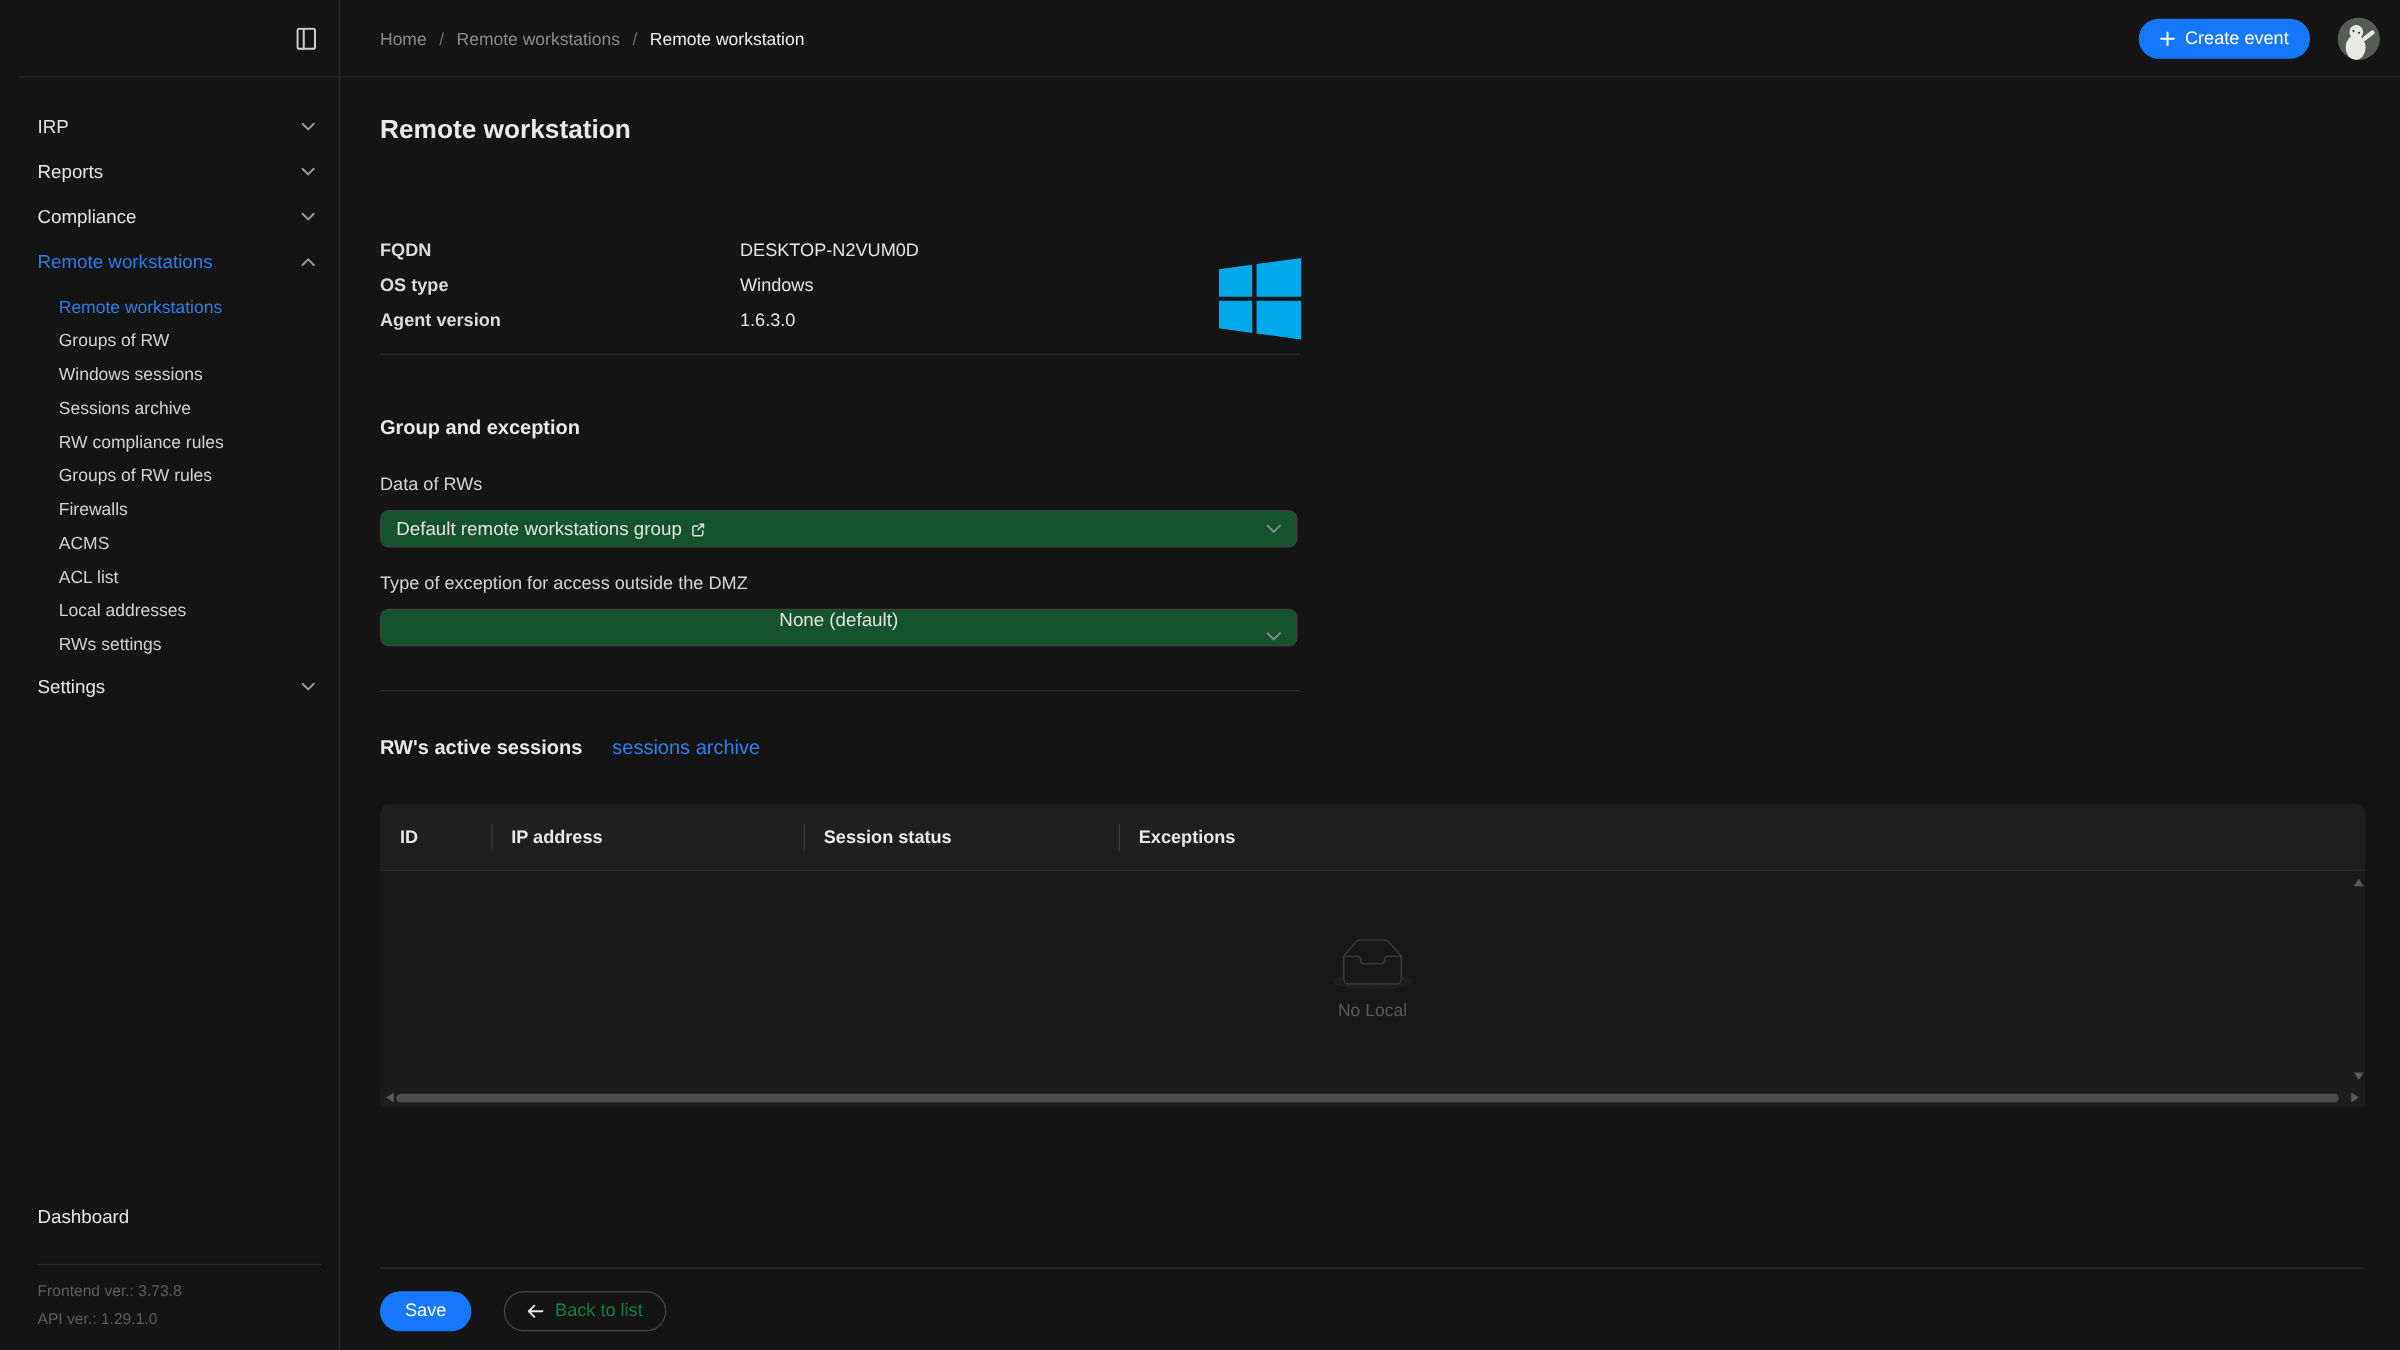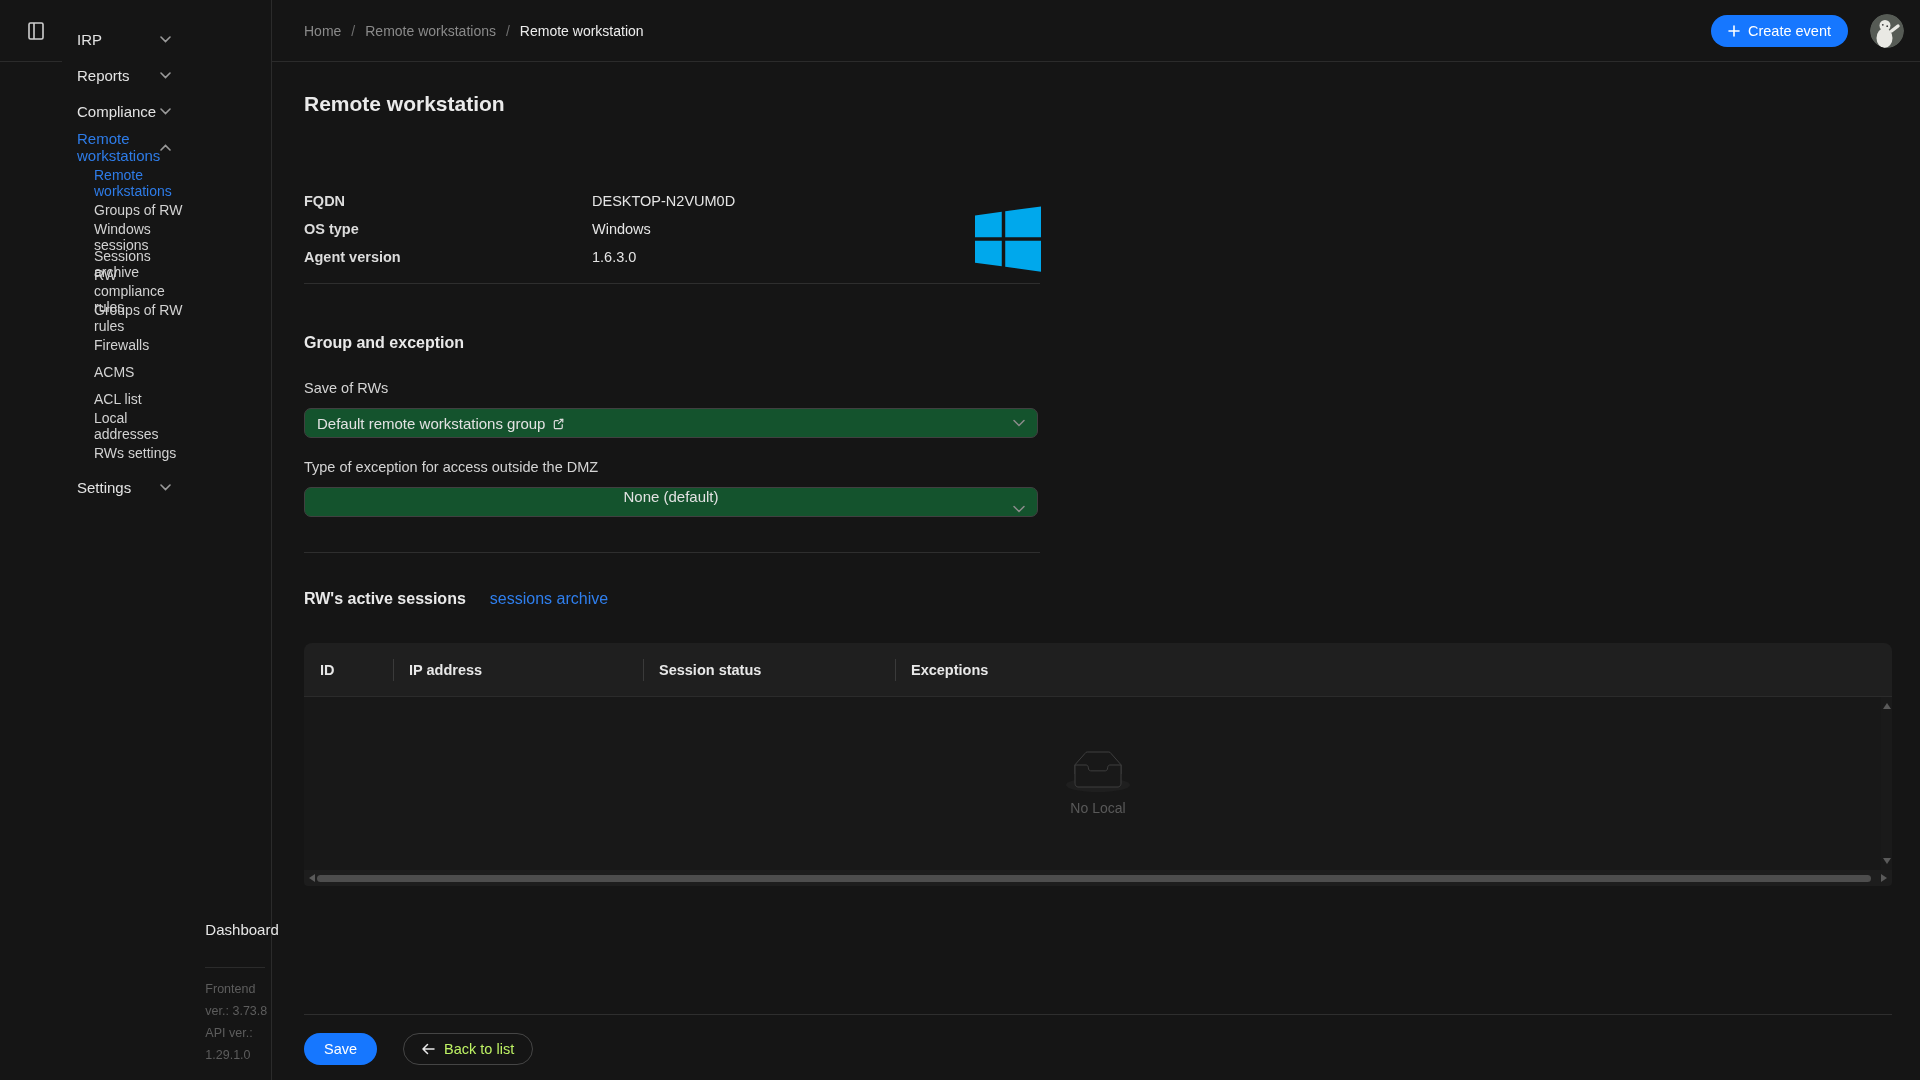--- a/index.html
+++ b/index.html
@@ -10,21 +10,21 @@
     font-family:"Liberation Sans", sans-serif;
     overflow:hidden;
     position:relative;
   }
   svg { display:block; }
 
   
   .sidebar {
     position:absolute; left:0; top:0; width:272px; height:1080px;
     background:#151515; border-right:1px solid #2b2b2b;
-    display:flex; 
+    display:flex; flex-direction:column;padding-left:15px;
   }
   .sidebar-header {
     height:62px; flex:0 0 62px; border-bottom:1px solid #2b2b2b;
     display:flex; align-items:center; justify-content:flex-end; padding-right:18px;
   }
   .toggle-btn { cursor:pointer; display:flex; }
   .nav { padding-top:21px; }
   .nav-item.top {
     height:36px; display:flex; align-items:center; justify-content:space-between;
     padding:0 19px 0 15px; font-size:15px; color:#e3e3e3; cursor:pointer;
@@ -127,21 +127,21 @@
     background:#4d4d4d; border-radius:4px; cursor:grab;
   }
 
   .actions { top:1033px; display:flex; align-items:center; gap:26px; }
   .save-btn {
     height:32px; border:none; border-radius:16px; background:#1677ff; color:#fff;
     font-size:14.5px; font-family:inherit; padding:0 20px; cursor:pointer;
   }
   .back-btn {
     height:32px; border:1px solid #454545; border-radius:16px; background:transparent;
-    color:#bef264; font-size:14.5px; font-family:inherit; padding:0 18px;
+    color:#15803d; font-size:14.5px; font-family:inherit; padding:0 18px;
     display:flex; align-items:center; gap:9px; cursor:pointer;
   }
 </style>
 </head>
 <body>
 
 <aside class="sidebar">
   <div class="sidebar-header">
     <span class="toggle-btn">
       <svg width="16" height="18" viewBox="0 0 16 18" fill="none">
@@ -295,21 +295,21 @@
         <polygon points="0,46.2 35.7,46.2 35.7,80.4 0,75.5" fill="#00a8ec"></polygon>
         <polygon points="40.3,46.2 88,46.2 88,87.5 40.3,81" fill="#00a8ec"></polygon>
       </svg>
     </span>
   </div>
 
   <hr class="abs hdiv div1">
 
   <h2 class="abs section-heading h-group">Group and exception</h2>
 
-  <div class="abs field-label label1">Save of RWs</div>
+  <div class="abs field-label label1">Data of RWs</div>
   <div class="select sel1">
     <span>Default remote workstations group</span>
     <span class="ext-icon">
       <svg width="13" height="13" viewBox="0 0 14 14" fill="none">
         <path d="M11 8.2v3.1a1.2 1.2 0 0 1-1.2 1.2H3.7a1.2 1.2 0 0 1-1.2-1.2V5.2A1.2 1.2 0 0 1 3.7 4h3" stroke="#dcdcdc" stroke-width="1.3" stroke-linecap="round"></path>
         <path d="M8.6 2.5h3v3" stroke="#dcdcdc" stroke-width="1.3" stroke-linecap="round"></path>
         <path d="M11.4 2.7L6.9 7.2" stroke="#dcdcdc" stroke-width="1.3" stroke-linecap="round"></path>
       </svg>
     </span>
     <span class="sel-chev">

